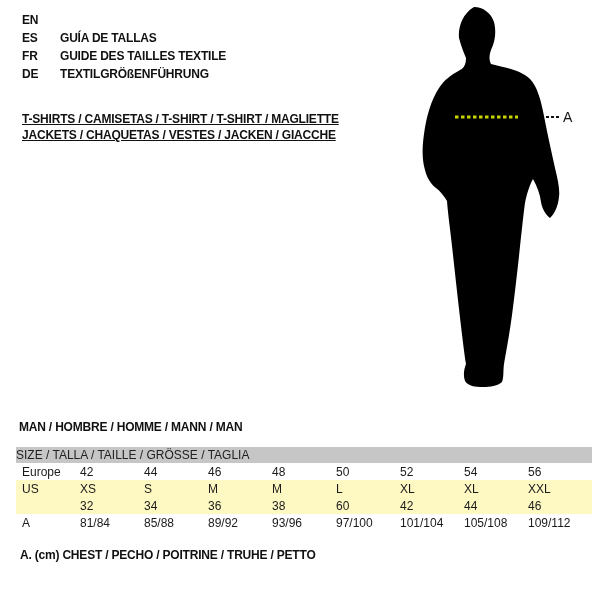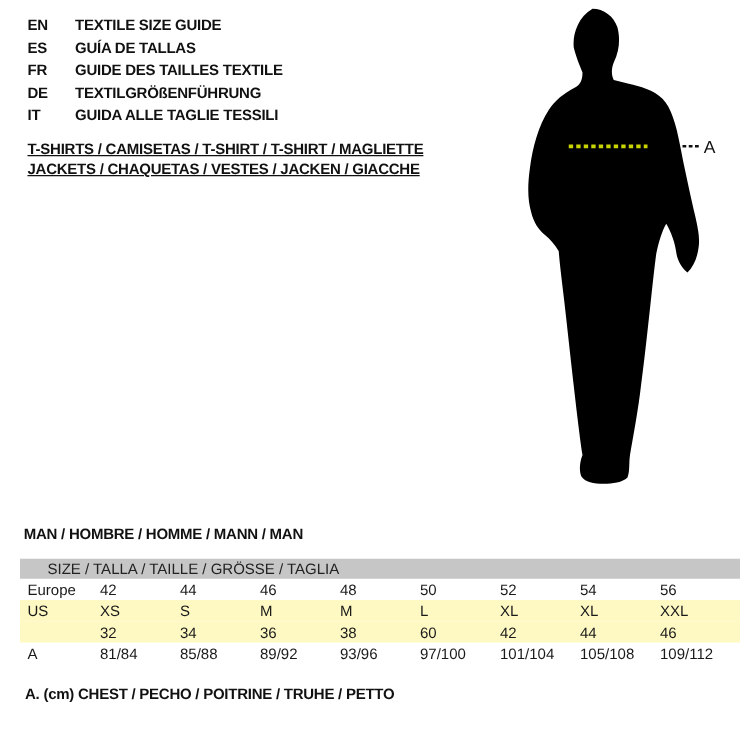--- a/index.html
+++ b/index.html
@@ -21,51 +21,46 @@
   
   .size-table{
     position:absolute;left:16px;top:447px;width:576px;
     border-collapse:collapse;table-layout:fixed;
     font-size:12px;color:#1a1a1a;
   }
   .size-table td{padding:0;text-align:left;font-weight:400;}
   .size-table td.row-label{text-align:left;padding-left:6px;}
   .size-table tr{height:17px;}
   .size-table tr.table-header{height:16px;background:#c6c6c6;}
-  .size-table tr.table-header td{text-align:left;padding-left:22px;color:#222;}
+  .size-table tr.table-header td{text-align:left;padding-left:0;color:#222;}
   .size-table tr.band{background:#fef9c3;}
   
   .footnote{position:absolute;left:20px;top:548px;font-size:12px;font-weight:700;letter-spacing:-0.2px;}
   .measure-a-text{font-family:"Liberation Sans",sans-serif;font-size:14px;fill:#111;}
 </style>
 </head>
 <body>
 
 <div class="canvas">
 
   <div class="lang-list">
     <div class="lang-row">
       <span class="lang-code">EN</span>
-      <span class="lang-label">TEXTILE SIZE GUIDE</span>
     </div>
     <div class="lang-row">
       <span class="lang-code">ES</span>
       <span class="lang-label">GUÍA DE TALLAS</span>
     </div>
     <div class="lang-row">
       <span class="lang-code">FR</span>
       <span class="lang-label">GUIDE DES TAILLES TEXTILE</span>
     </div>
     <div class="lang-row">
       <span class="lang-code">DE</span>
       <span class="lang-label">TEXTILGRÖßENFÜHRUNG</span>
-    </div>
-    <div class="lang-row">
-      <span class="lang-code">IT</span>
-      <span class="lang-label">GUIDA ALLE TAGLIE TESSILI</span>
     </div>
   </div>
 
   <div class="categories">
     <div class="category-line">T-SHIRTS / CAMISETAS / T-SHIRT / T-SHIRT / MAGLIETTE</div>
     <div class="category-line">JACKETS / CHAQUETAS / VESTES / JACKEN / GIACCHE</div>
   </div>
 
   <div class="figure">
     <svg width="210" height="400" viewBox="0 0 210 400">

